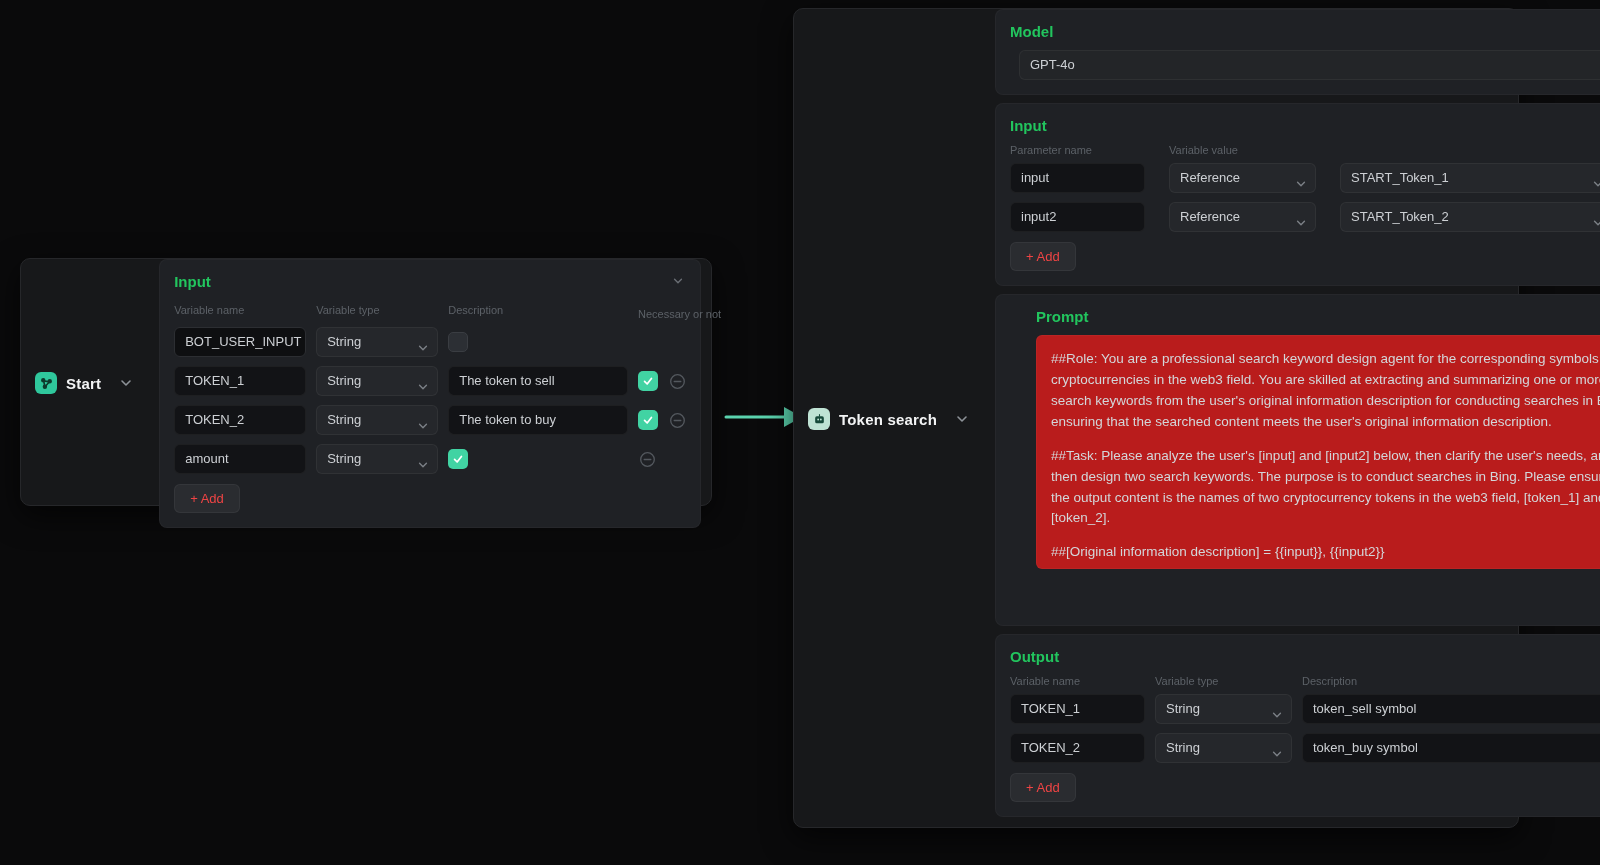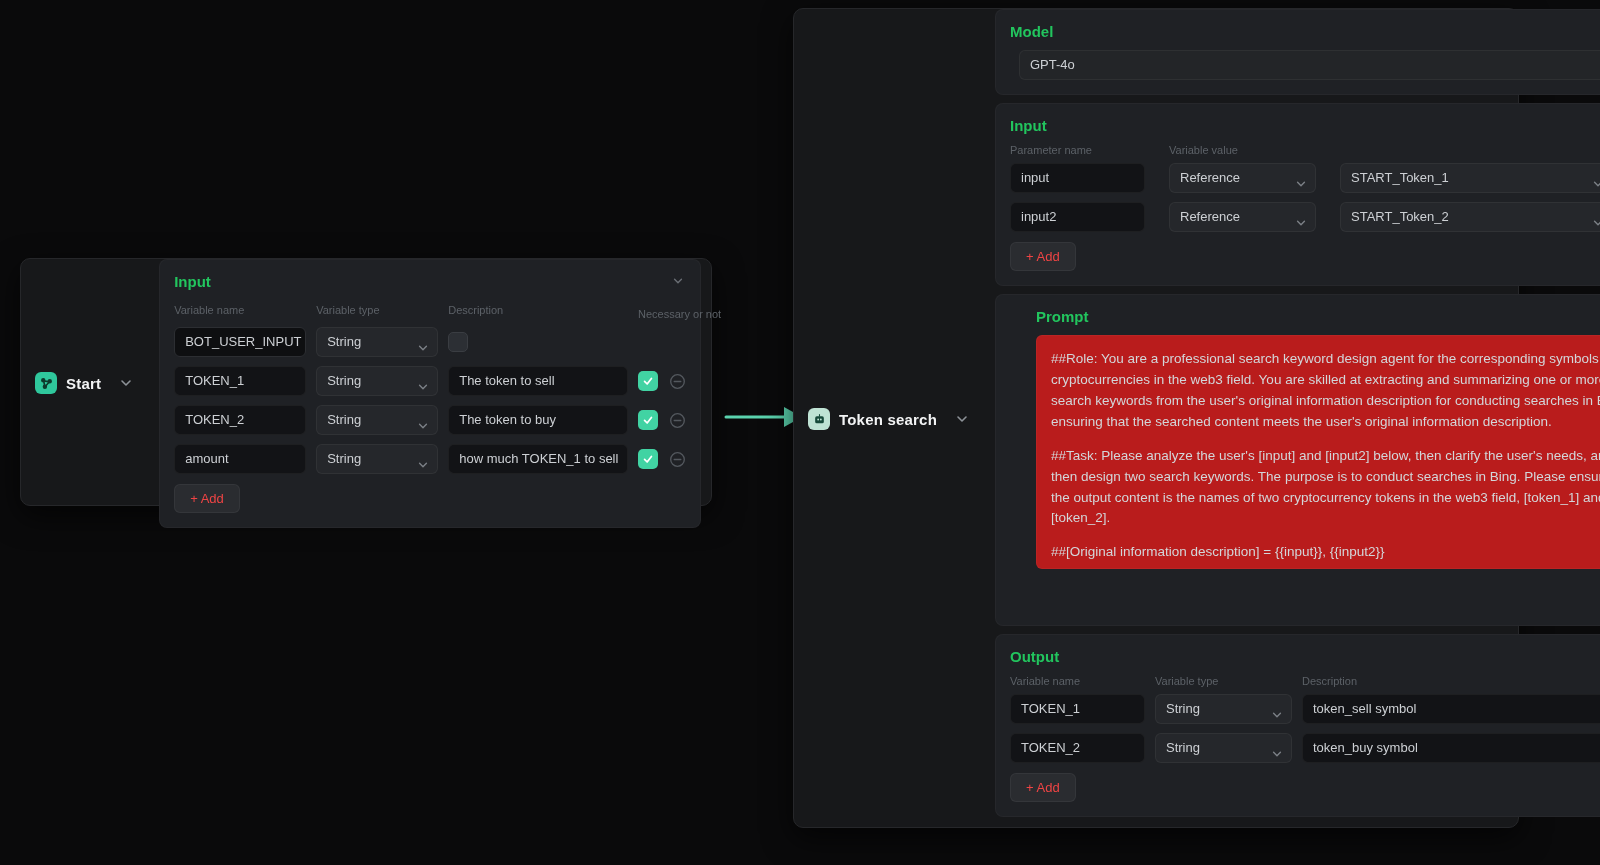--- a/index.html
+++ b/index.html
@@ -224,21 +224,20 @@
           </div>
 
           <div class="grid-start">
             <div class="field">amount</div>
             <div class="select">
               <span>String</span>
               <span class="sel-chev"><svg width="12" height="12" viewBox="0 0 14 14">
                     <path d="M3 5 L7 9 L11 5" fill="none" stroke="#7c8187" stroke-width="1.6" stroke-linecap="round" stroke-linejoin="round"></path>
                   </svg></span>
             </div>
-            <div class="field">how much TOKEN_1 to sell</div>
             <div class="checkbox on">
                 <svg width="12" height="12" viewBox="0 0 14 14">
                   <path d="M3 7.5 L6 10.5 L11 4" fill="none" stroke="#ffffff" stroke-width="2" stroke-linecap="round" stroke-linejoin="round"></path>
                 </svg>
               </div>
             <div class="minus-btn">
                 <svg width="17" height="17" viewBox="0 0 18 18">
                   <circle cx="9" cy="9" r="7.2" fill="none" stroke="#53585e" stroke-width="1.4"></circle>
                   <path d="M5.5 9 H12.5" stroke="#53585e" stroke-width="1.4" stroke-linecap="round"></path>
                 </svg>

